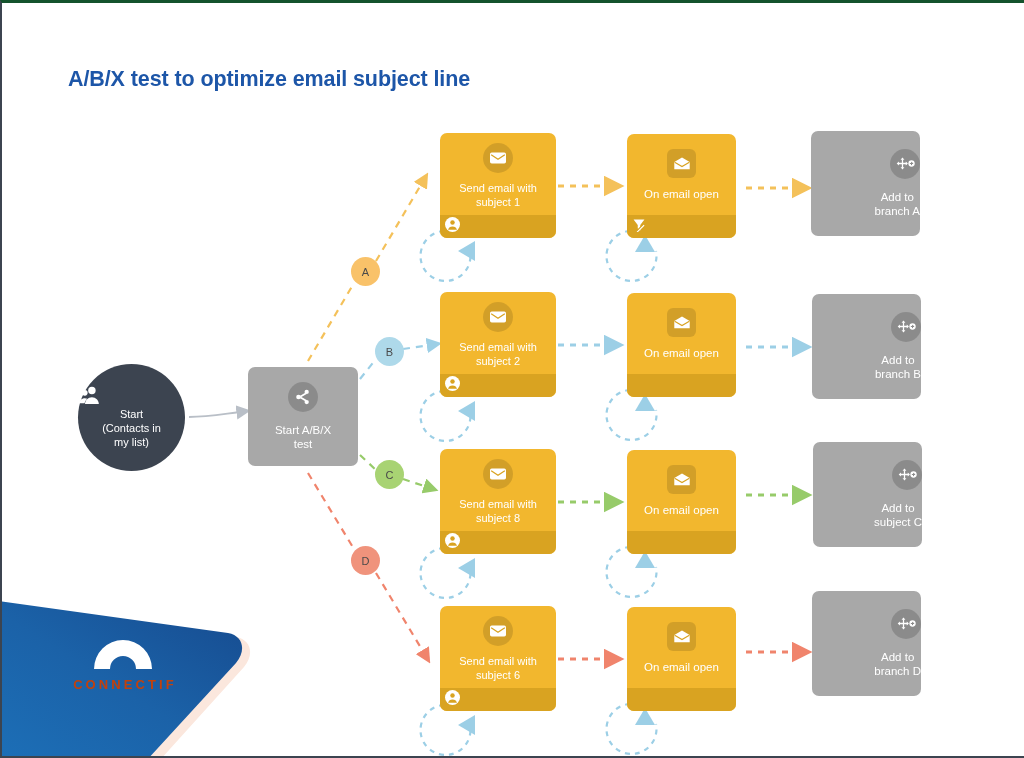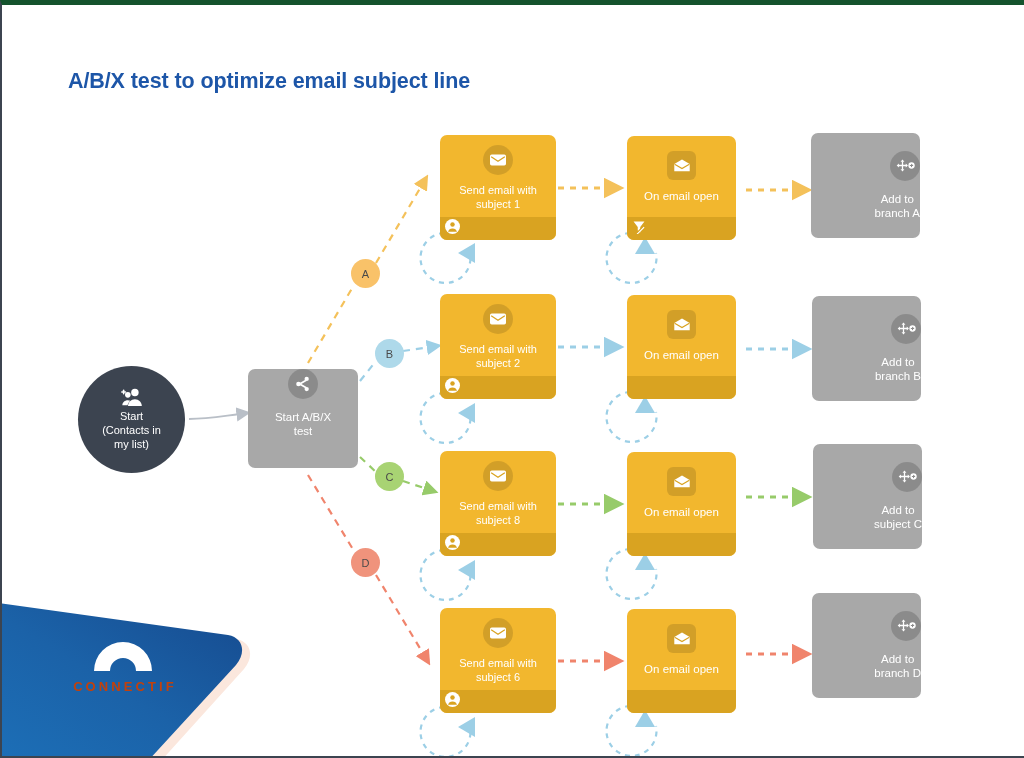--- a/index.html
+++ b/index.html
@@ -9,21 +9,21 @@
     width: 1024px; height: 758px;
     background: #ffffff;
     font-family: "Liberation Sans", sans-serif;
     overflow: hidden;
   }
   #canvas {
     position: relative;
     width: 1024px; height: 758px;
     background: #ffffff;
     border-left: 2px solid #3c4450;
-    border-top: 5px solid #14532d;
+    border-top: 3px solid #14532d;
     border-bottom: 2px solid #3c4450;
     overflow: hidden;
   }
 
   
   #page-title {
     position: absolute;
     left: 66px; top: 64px;
     font-size: 21.5px;
     font-weight: bold;
@@ -48,35 +48,35 @@
   }
 
   
   #start-node {
     position: absolute;
     left: 76px; top: 361px;
     width: 107px; height: 107px;
     border-radius: 50%;
     background: #3c4450;
     display: flex; flex-direction: column;
-    align-items: center; justify-content: center;
+    justify-content: center;
     gap: 3px;
   }
   #start-node .ico { width: 22px; height: 20px; }
   #start-node .node-label { font-size: 11px; }
 
   
   #abx-node {
     position: absolute;
     left: 246px; top: 364px;
     width: 110px; height: 99px;
     border-radius: 7px;
     background: #a8a8a8;
     display: flex; flex-direction: column;
-    align-items: center; 
+    align-items: center; justify-content: center;
   }
   .icon-circle-dark {
     width: 30px; height: 30px; border-radius: 50%;
     background: rgba(0,0,0,0.17);
     display: flex; align-items: center; justify-content: center;
     margin-bottom: 11px;
   }
 
   
   .branch-pill {

